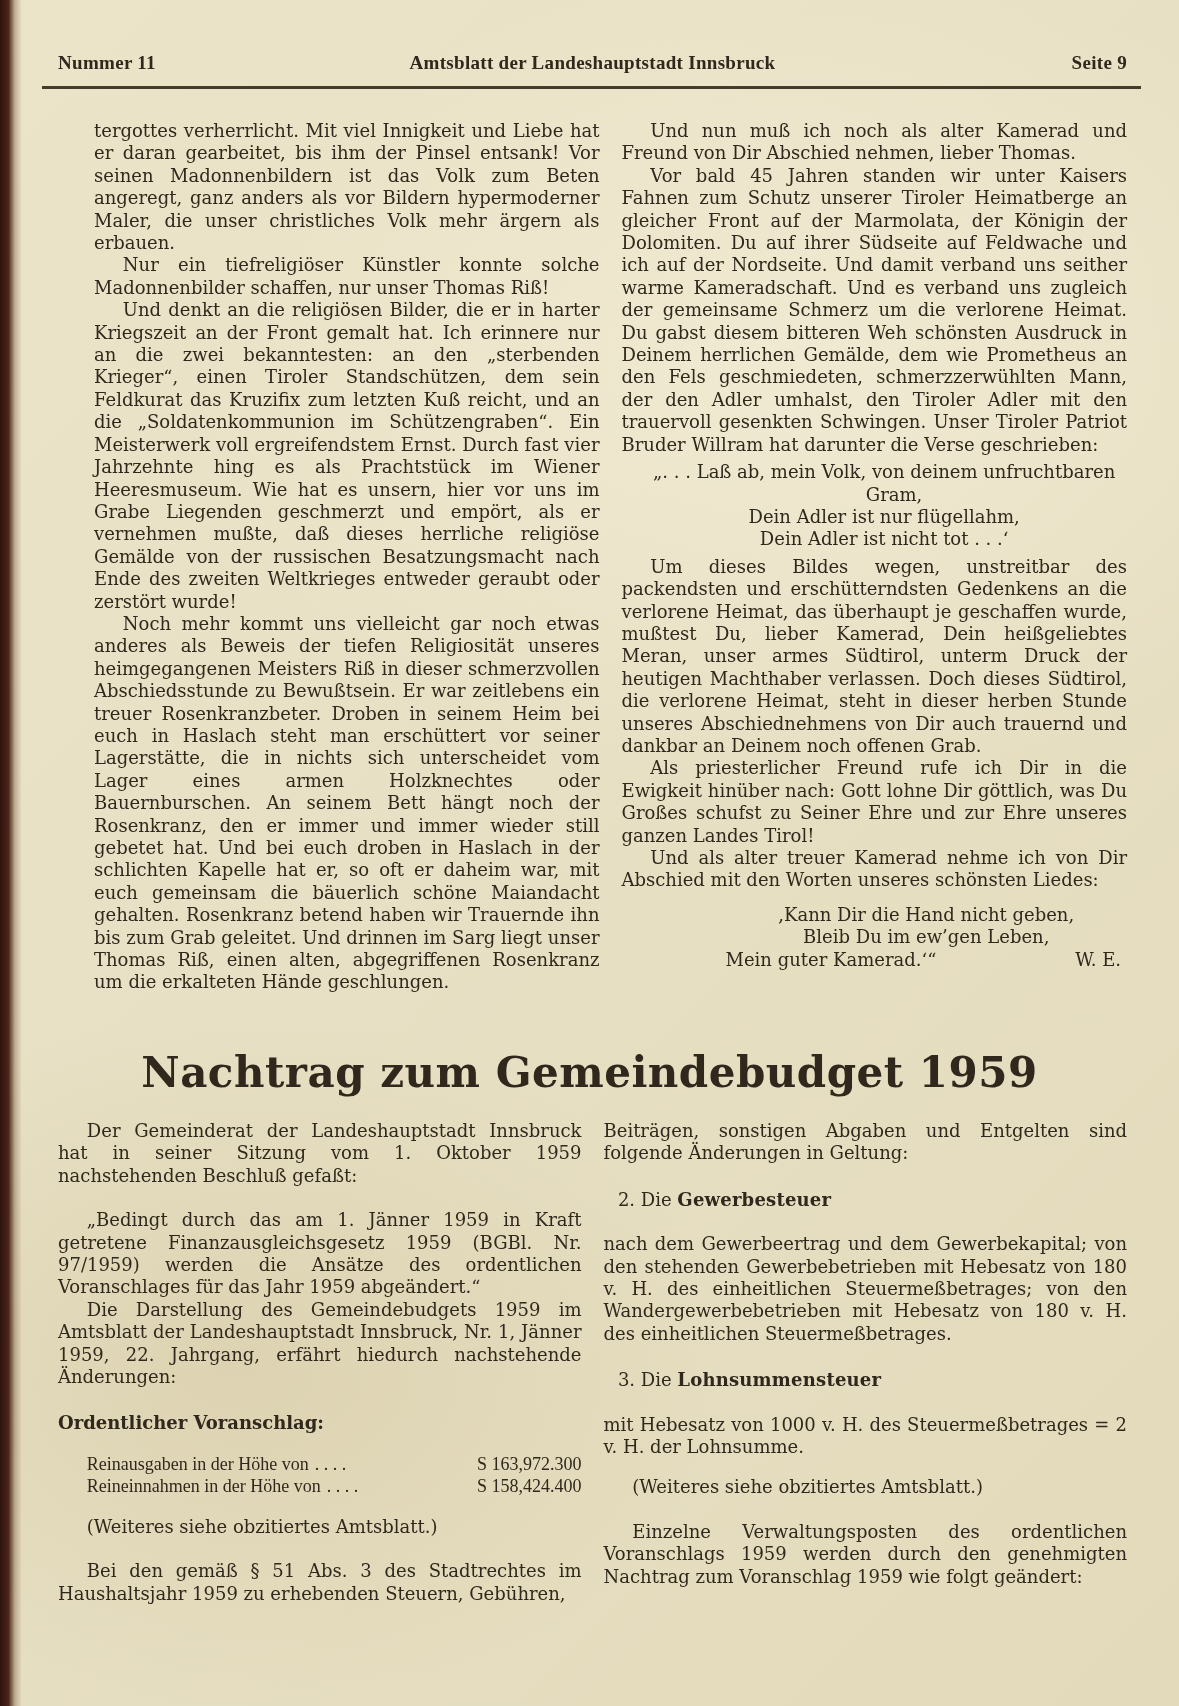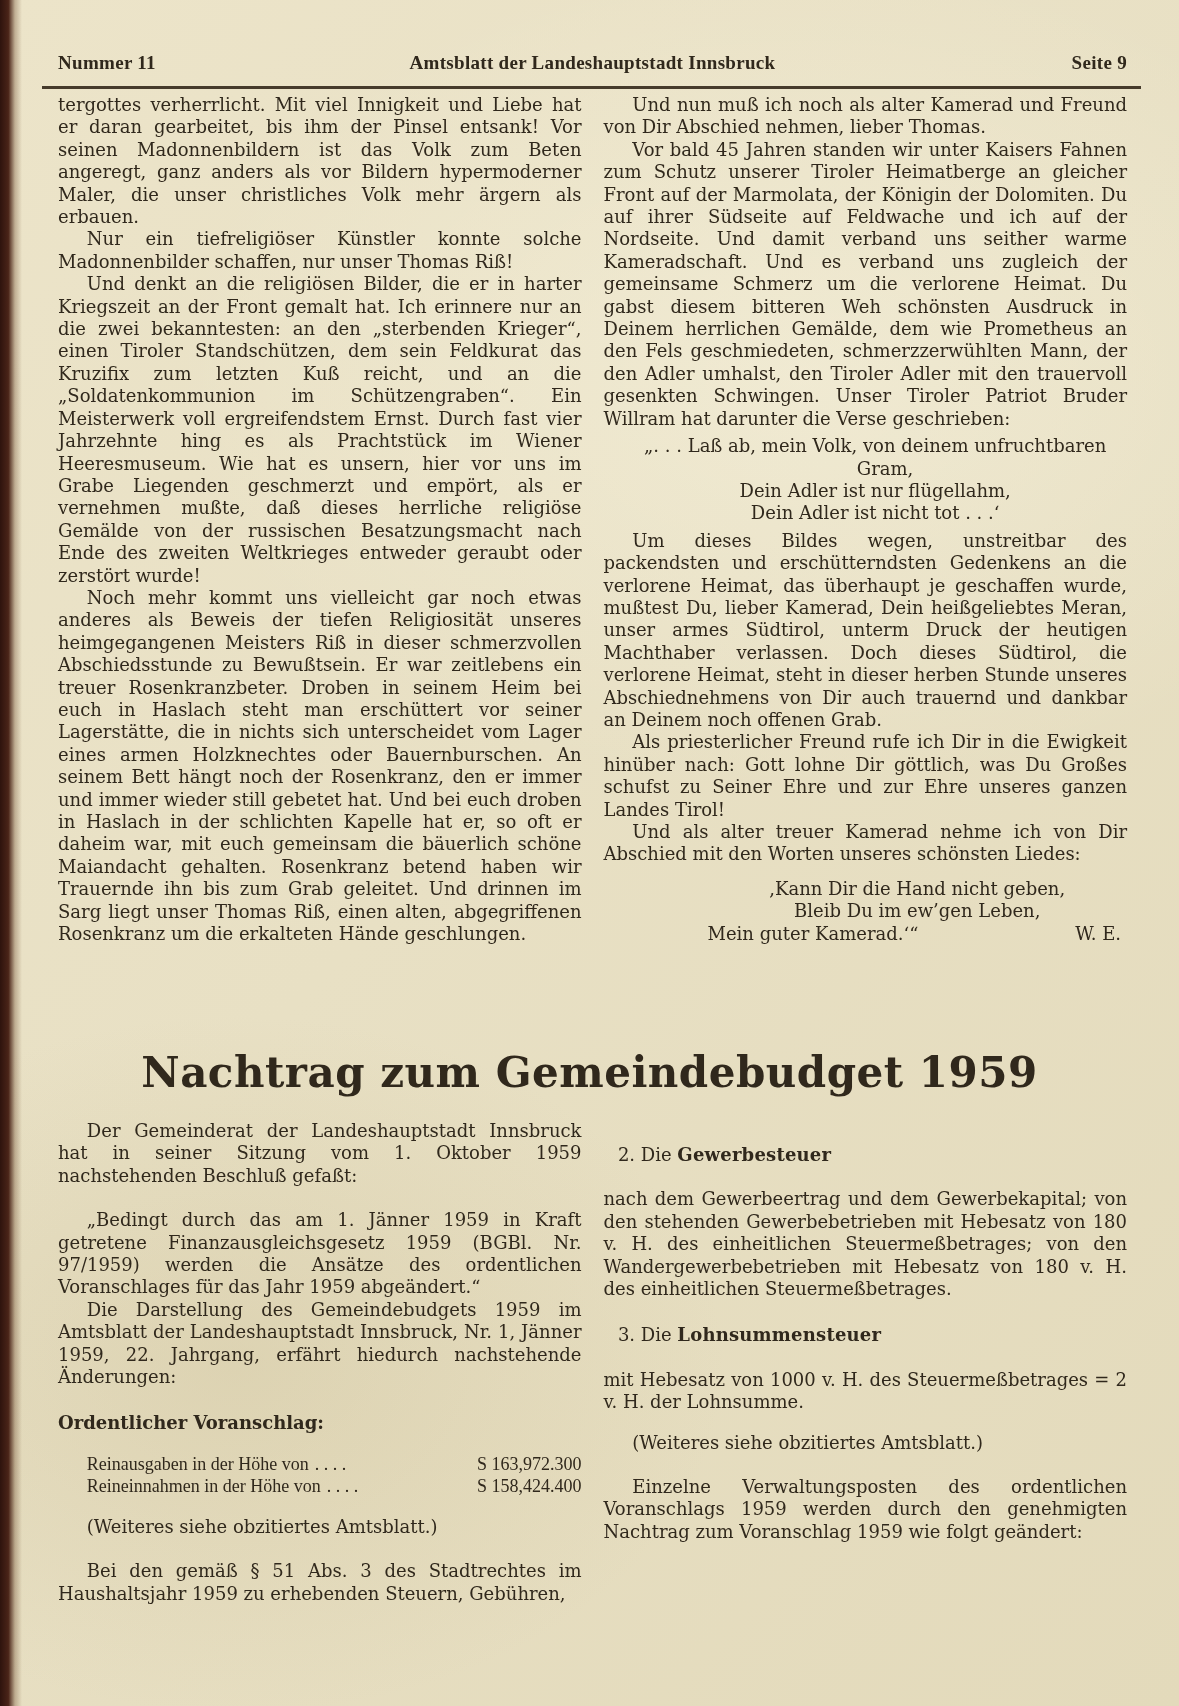--- a/index.html
+++ b/index.html
@@ -23,21 +23,21 @@
   }
   .mast-side{width:230px;}
   .mast-right{text-align:right;}
   .mast-title{flex:1;text-align:center;}
   .rule{position:absolute;top:86px;left:42px;right:38px;border-top:3px solid #463b2b;}
 
   .cols{position:absolute;left:58px;right:52px;display:flex;gap:22px;}
   .col{flex:1;text-align:justify;font-size:18px;line-height:22.4px;}
   .col p{margin:0;text-indent:1.6em;}
   .col p.noindent{text-indent:0;}
-  .obituary{top:94px;}
+  .obituary{top:120px;margin-left:36px;}
 
   .verse{margin:5px 0 5px 1.1em;text-align:left;}
   .vline{text-indent:0;text-align:center;}
   .vline.hang{margin-left:1.1em;}
   .verse2{margin:12px 0 0 104px;text-align:left;}
   .lastline{display:flex;align-items:baseline;}
   .sig{margin-left:auto;padding-right:6px;}
 
   .budget-heading{
     position:absolute;top:1048px;left:0;right:0;margin:0;
@@ -114,20 +114,21 @@
         <div class="brow">
           <span>Reineinnahmen in der Höhe von</span>
           <span class="dots">. . . .</span>
           <span class="amt">S 158,424.400</span>
         </div>
       </div>
       <p class="note">(Weiteres siehe obzitiertes Amtsblatt.)</p>
       <p class="gap">Bei den gemäß § 51 Abs. 3 des Stadtrechtes im Haushaltsjahr 1959 zu erhebenden Steuern, Gebühren,</p>
     </div>
     <div class="col">
+      <p class="noindent">Beiträgen, sonstigen Abgaben und Entgelten sind folgende Änderungen in Geltung:</p>
       <p class="numhead"><span>2. Die </span><b>Gewerbesteuer</b></p>
       <p class="noindent gap">nach dem Gewerbeertrag und dem Gewerbekapital; von den stehenden Gewerbebetrieben mit Hebesatz von 180 v. H. des einheitlichen Steuermeßbetrages; von den Wandergewerbebetrieben mit Hebesatz von 180 v. H. des einheitlichen Steuermeßbetrages.</p>
       <p class="numhead"><span>3. Die </span><b>Lohnsummensteuer</b></p>
       <p class="noindent gap">mit Hebesatz von 1000 v. H. des Steuermeßbetrages = 2 v. H. der Lohnsumme.</p>
       <p class="note">(Weiteres siehe obzitiertes Amtsblatt.)</p>
       <p class="gap">Einzelne Verwaltungsposten des ordentlichen Voranschlags 1959 werden durch den genehmigten Nachtrag zum Voranschlag 1959 wie folgt geändert:</p>
     </div>
   </section>
 </div>
 

